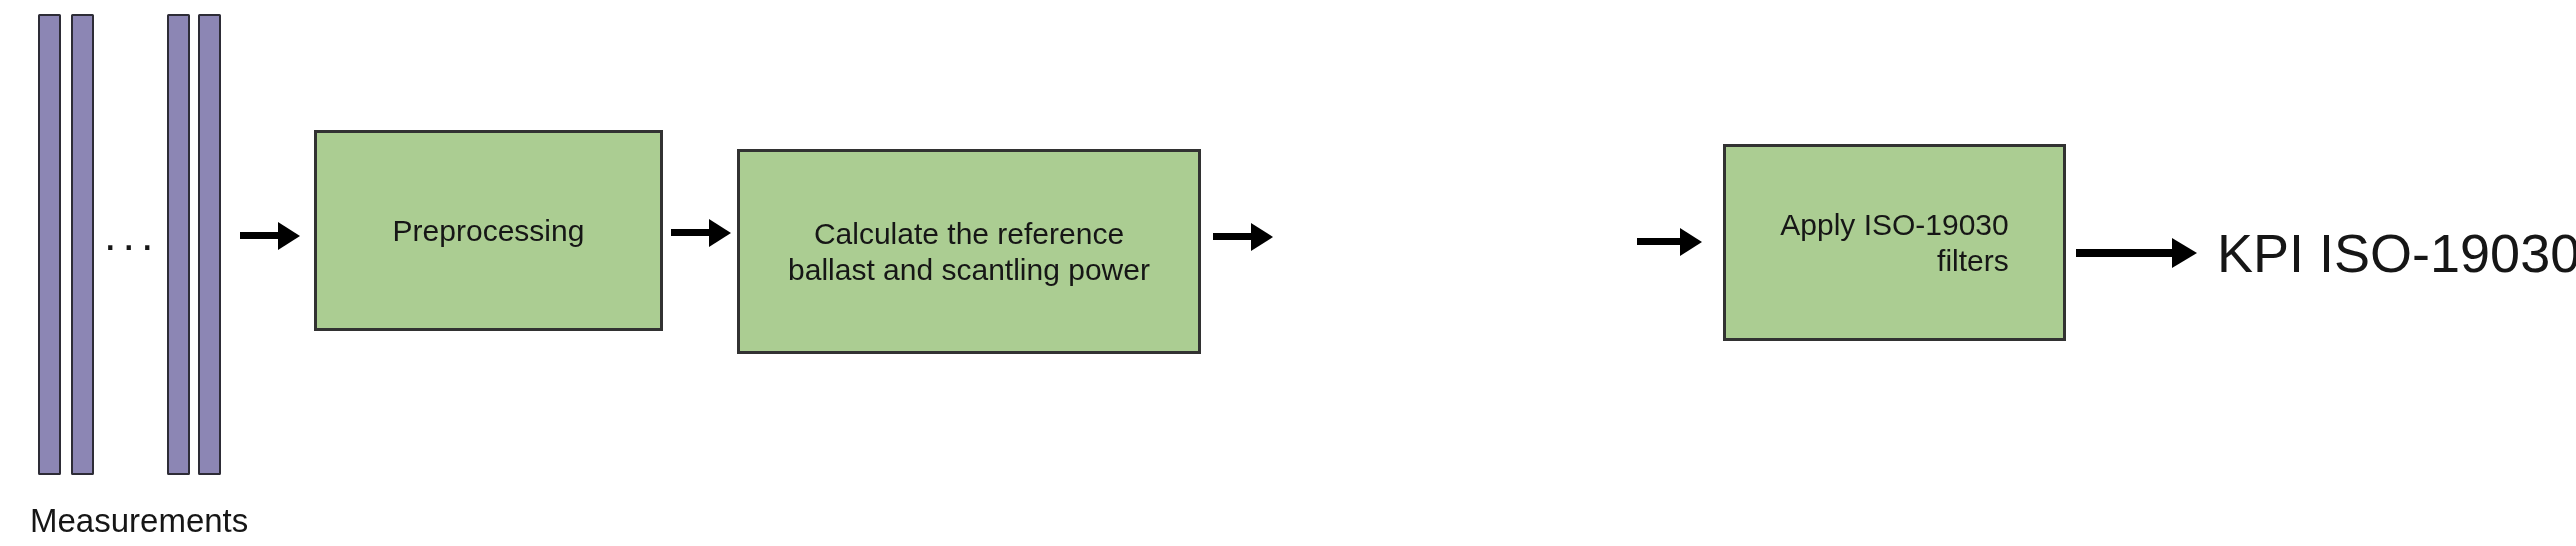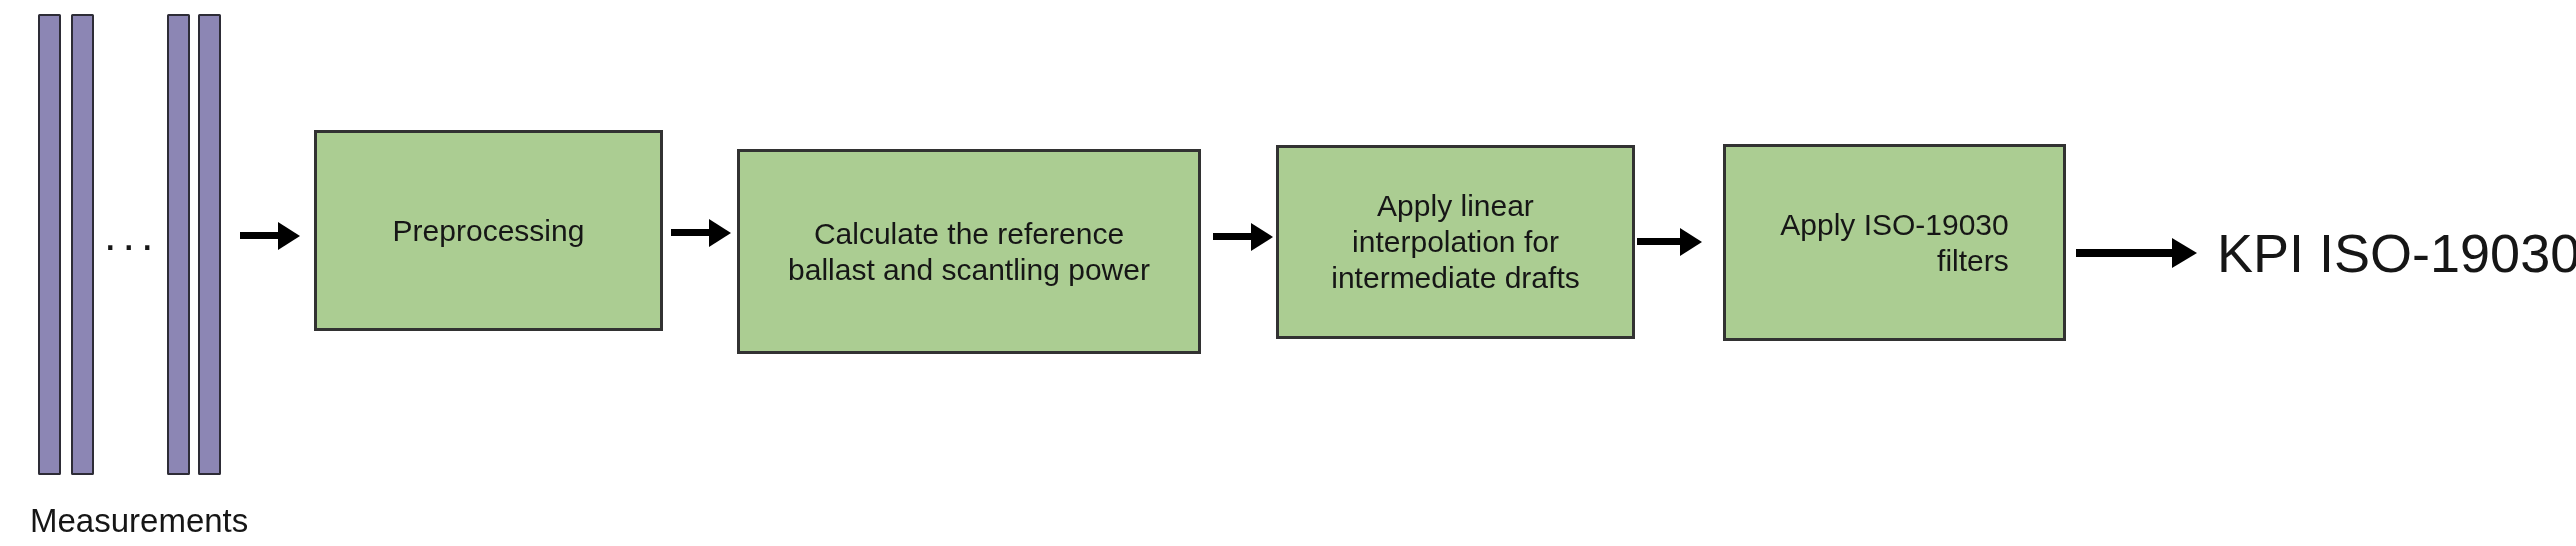--- a/index.html
+++ b/index.html
@@ -146,25 +146,20 @@
   <div class="box box2">
     <span class="lbl">Calculate the reference
 ballast and scantling power</span>
   </div>
 
   <div class="arrow a3">
     <div class="shaft"></div>
     <div class="head"></div>
   </div>
 
-  <div class="box box3">
-    <span class="lbl">Apply linear
-interpolation for
-intermediate drafts</span>
-  </div>
 
   <div class="arrow a4">
     <div class="shaft"></div>
     <div class="head"></div>
   </div>
 
   <div class="box box4">
     <span class="lbl">Apply ISO-19030
 filters</span>
   </div>

